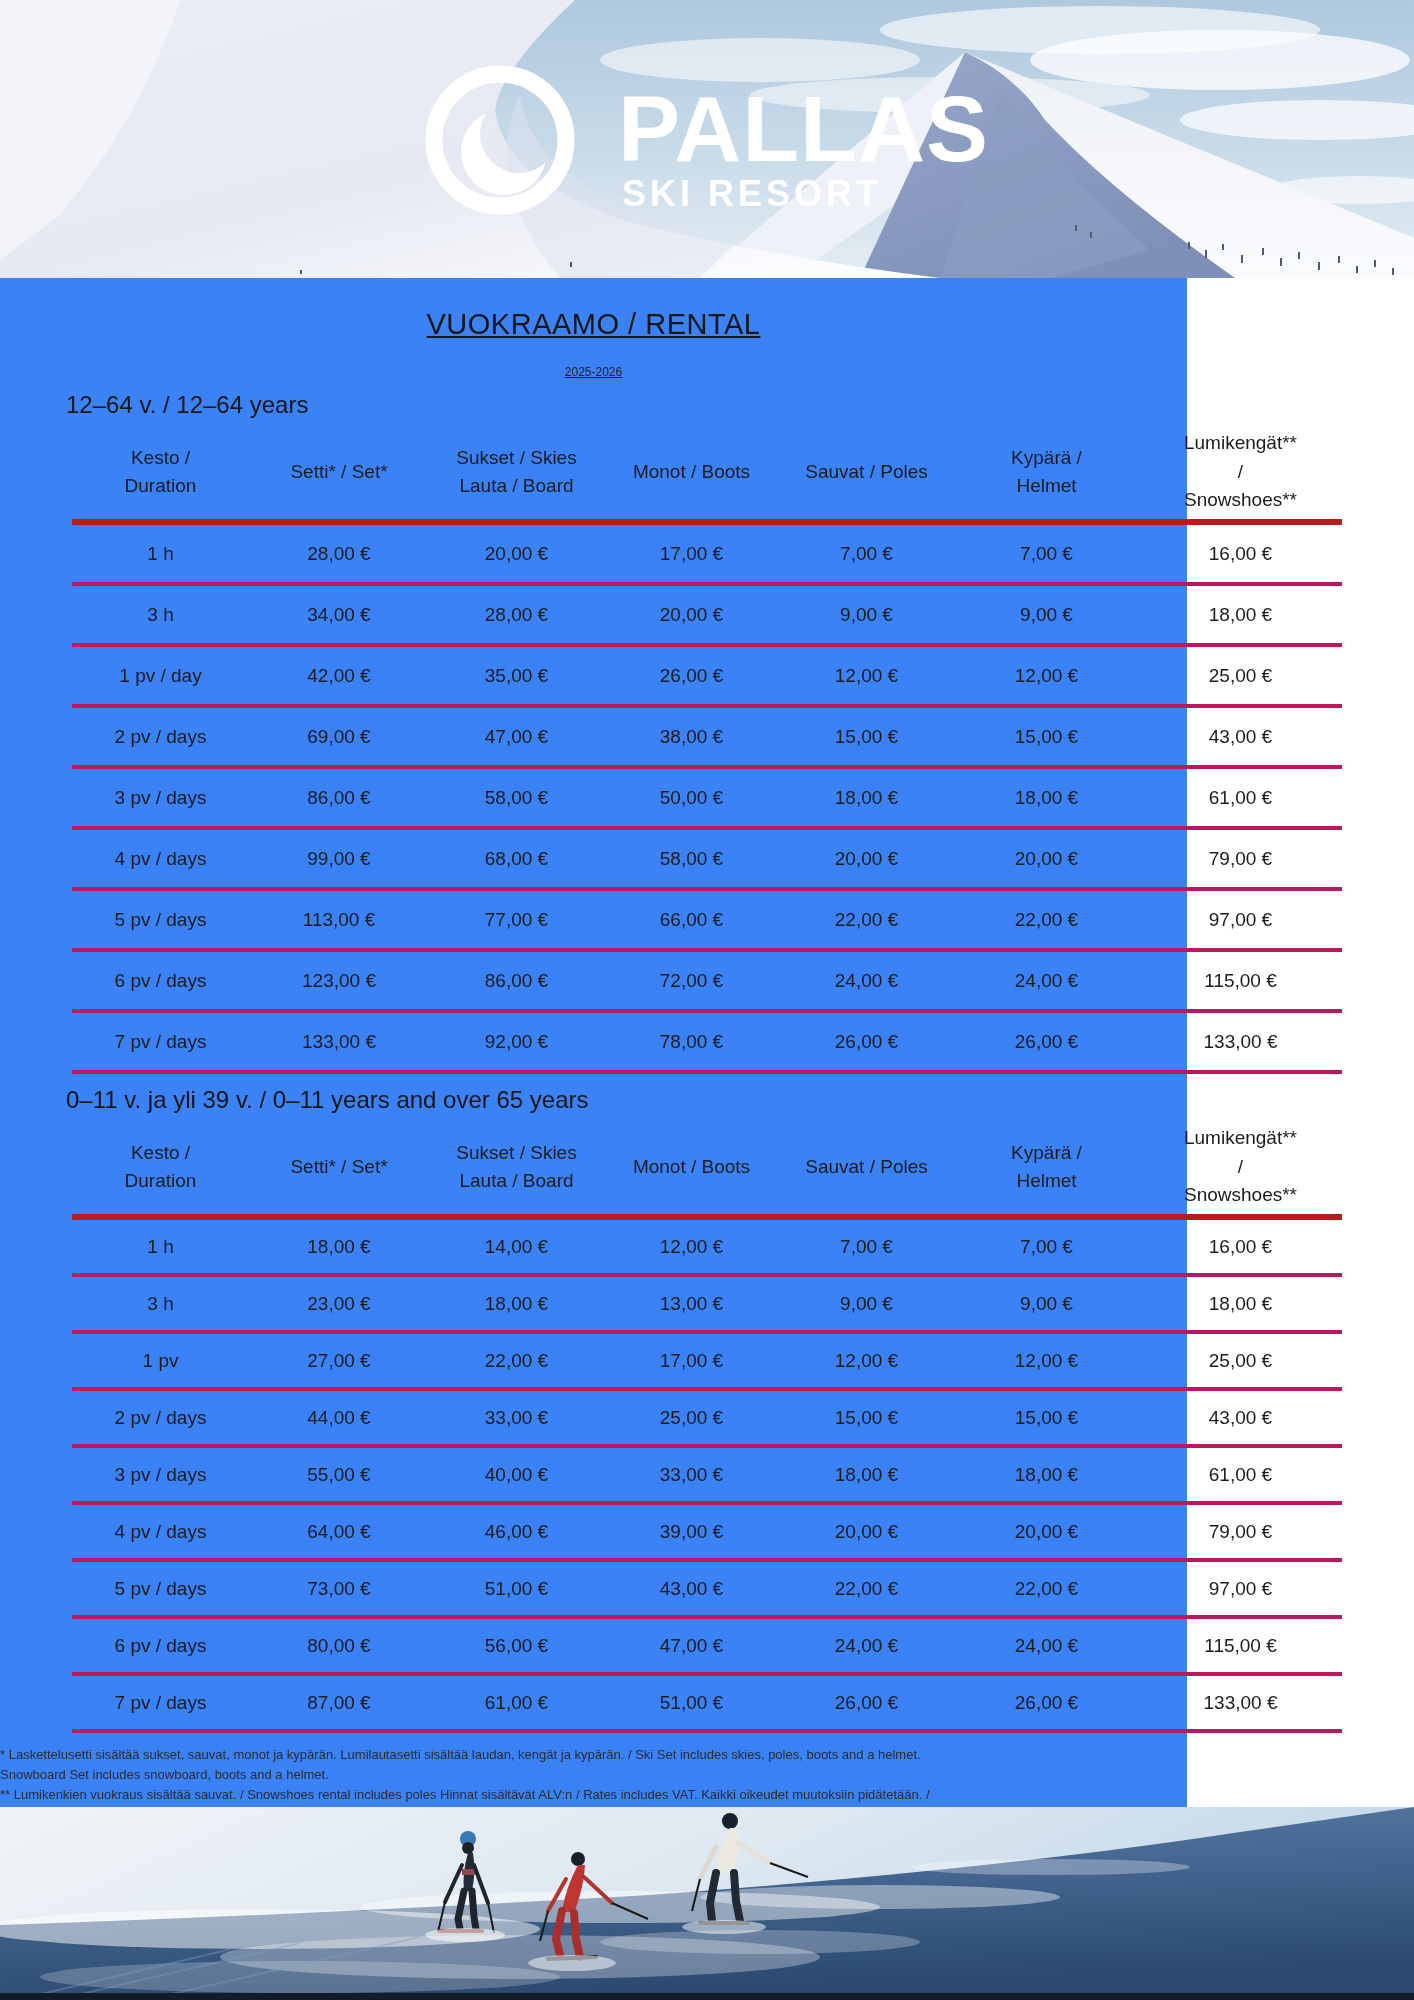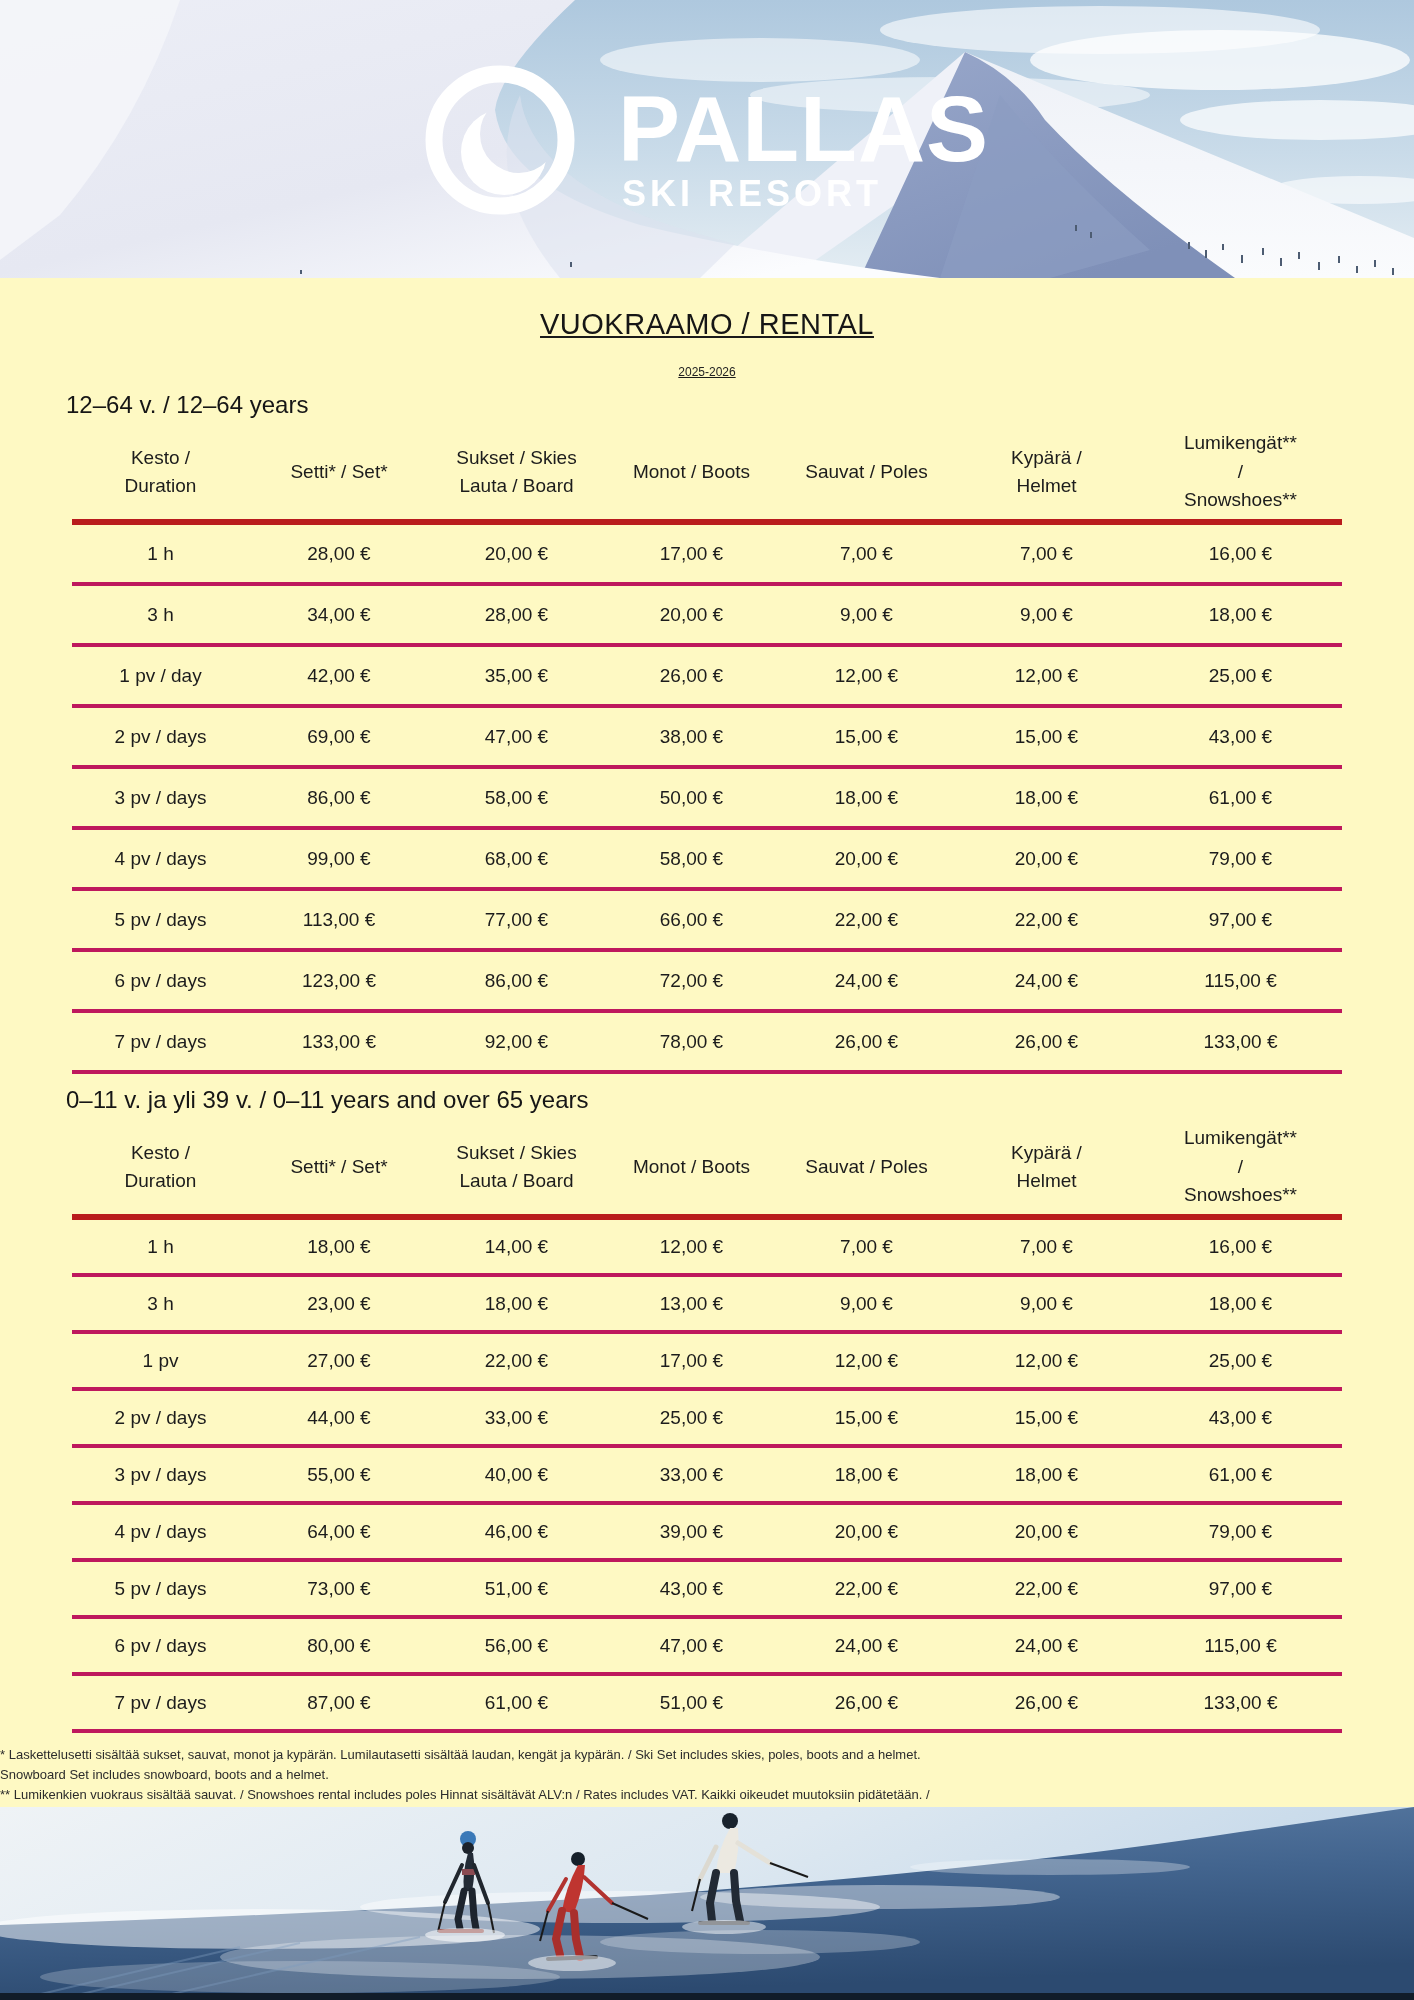--- a/index.html
+++ b/index.html
@@ -1,21 +1,21 @@
 <!DOCTYPE html>
 <html><head>
 <meta charset="utf-8">
 <style>
   html,body{margin:0;padding:0;}
   body{
     width:1414px;height:2000px;background:#ffffff;
     font-family:"Liberation Sans","DejaVu Sans",sans-serif;
     color:#1a1a1a;overflow:hidden;
   }
-  .page{position:relative;width:1414px;height:2000px;background:#fef9c3;}
+  .page{position:relative;width:1187px;height:2000px;background:#3b82f6;}
 
   
   .hero{position:relative;width:1414px;height:278px;overflow:hidden;}
   .hero svg{display:block;}
 
   
   .title-block{text-align:center;margin-top:30px;text-decoration:underline;}
   .main-title{font-size:29px;letter-spacing:.5px;color:#161616;}
   .season{font-size:12px;margin-top:24px;color:#222;}
 

